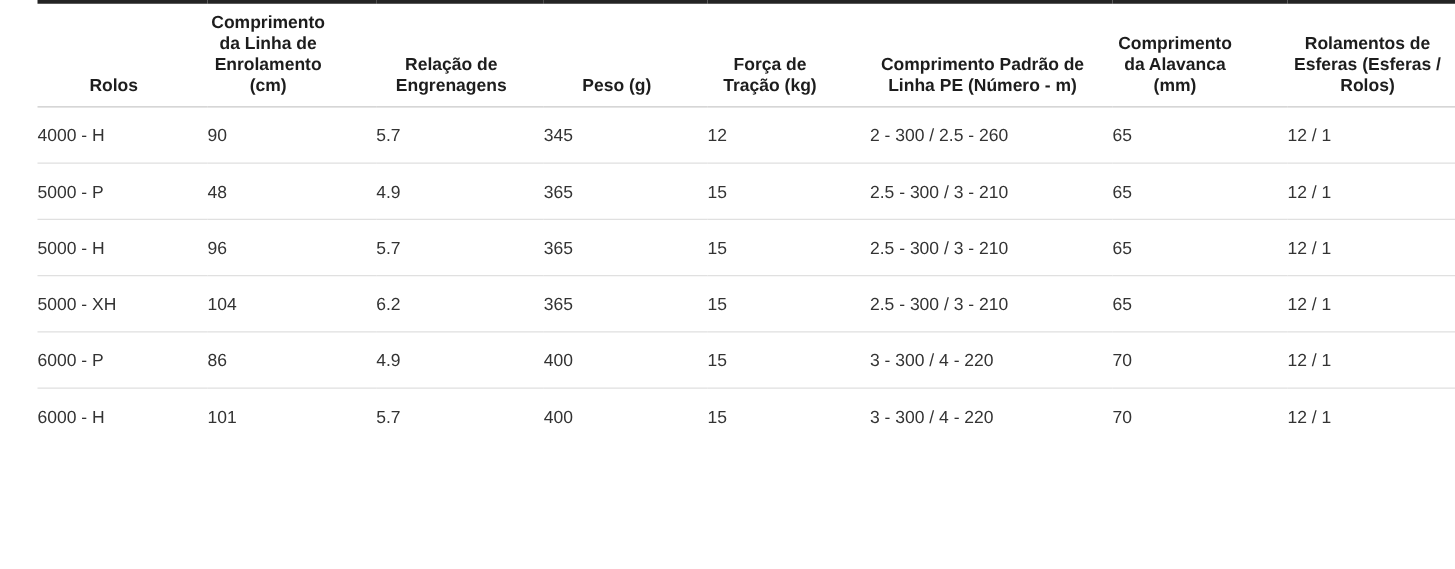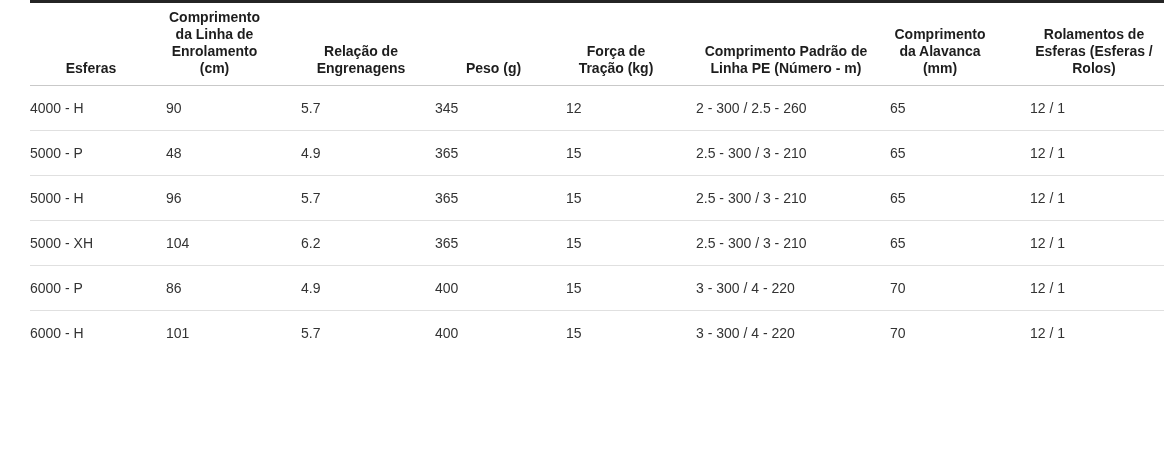--- a/index.html
+++ b/index.html
@@ -63,21 +63,21 @@
         <col style="width:135px">
         <col style="width:134px">
         <col style="width:131px">
         <col style="width:130px">
         <col style="width:194px">
         <col style="width:140px">
         <col style="width:134px">
       </colgroup>
       <thead>
         <tr>
-            <th class="col1">Esferas</th>
+            <th class="col1">Rolos</th>
             <th class="col2">Comprimento da Linha de Enrolamento (cm)</th>
             <th class="col3">Relação de Engrenagens</th>
             <th class="col4">Peso (g)</th>
             <th class="col5">Força de Tração (kg)</th>
             <th class="col6">Comprimento Padrão de Linha PE (Número - m)</th>
             <th class="col7">Comprimento da Alavanca (mm)</th>
             <th class="col8">Rolamentos de Esferas (Esferas / Rolos)</th>
           </tr>
       </thead>
       <tbody>

